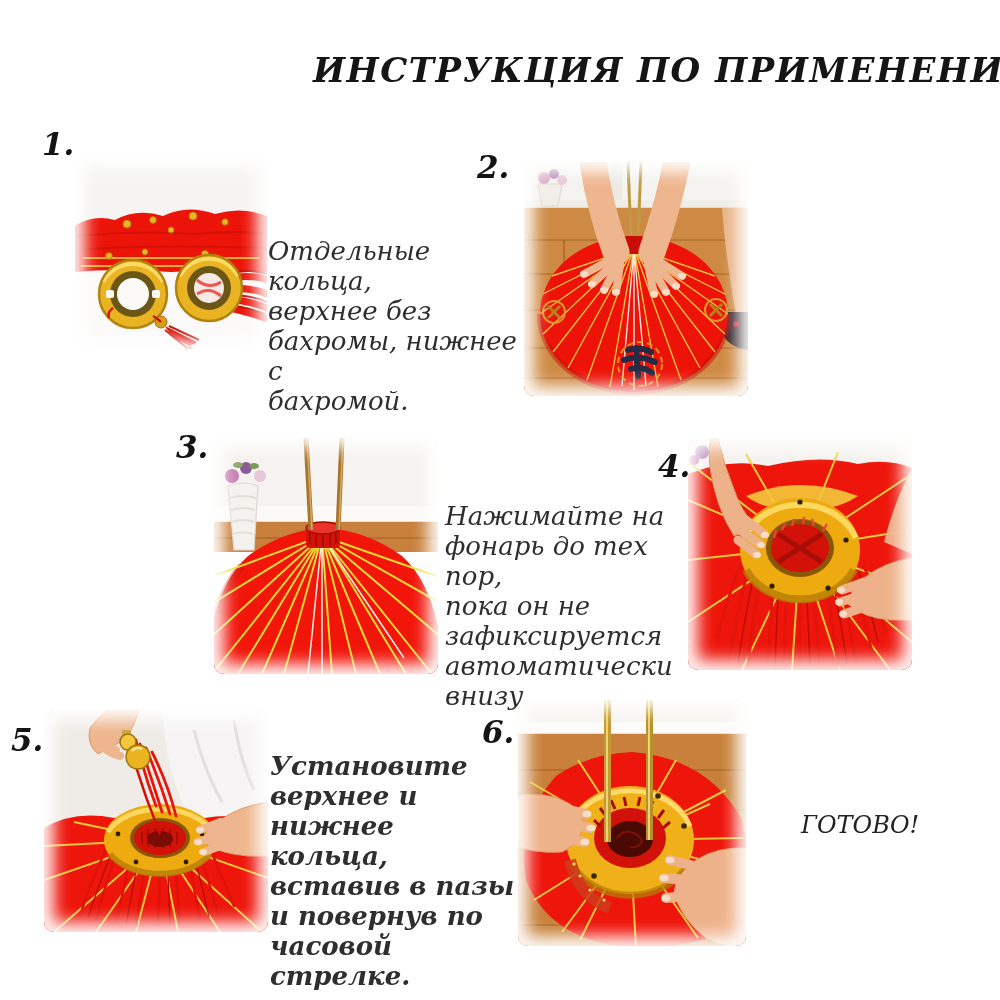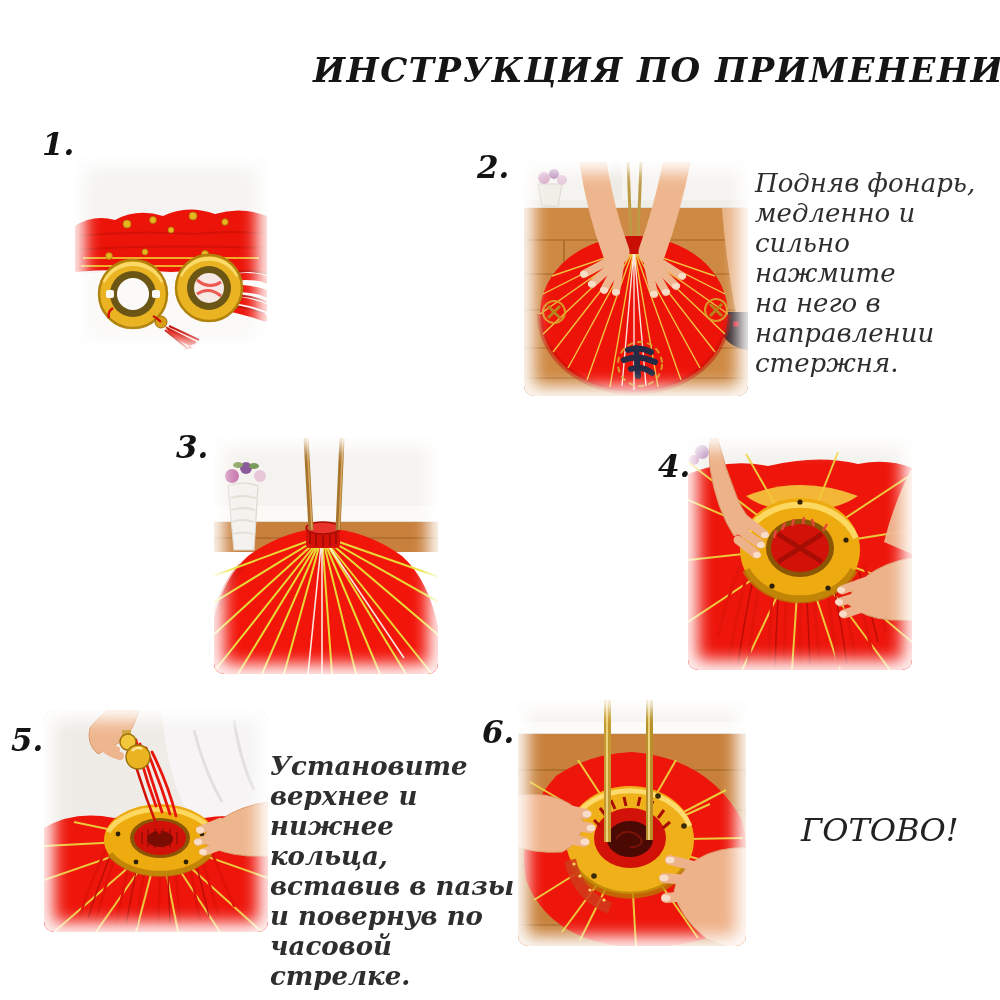--- a/index.html
+++ b/index.html
@@ -3,21 +3,21 @@
 <meta charset="utf-8">
 <style>
   html,body{margin:0;padding:0;background:#fff;}
   .canvas{position:relative;width:1000px;height:1000px;background:#ffffff;overflow:hidden;
           font-family:"DejaVu Serif","Liberation Serif",serif;}
   .title{position:absolute;left:313px;top:50px;font-size:34px;font-weight:bold;font-style:italic;
          color:#151515;letter-spacing:1.5px;white-space:nowrap;}
   .stepnum{position:absolute;font-size:31px;font-weight:bold;font-style:italic;color:#141414;}
   .caption{position:absolute;font-size:26px;font-style:italic;color:#2e2e2e;line-height:30px;
            white-space:pre-line;}
-  .done{position:absolute;left:801px;top:811px;font-size:32px;font-style:italic;color:#222;}
+  .done{position:absolute;left:801px;top:811px;font-size:24px;font-style:italic;color:#222;}
   .photo{position:absolute;border-radius:10px;overflow:hidden;}
   .photo svg{display:block;width:100%;height:100%;}
   .photo .vig{position:absolute;inset:0;border-radius:10px;pointer-events:none;
               box-shadow:inset 0 0 16px 10px rgba(255,255,255,0.95);}
   #p1{left:75px;top:158px;width:192px;height:192px;}
   #p2{left:524px;top:162px;width:224px;height:234px;}
   #p3{left:214px;top:438px;width:224px;height:236px;}
   #p4{left:688px;top:438px;width:224px;height:232px;}
   #p5{left:44px;top:710px;width:224px;height:222px;}
   #p6{left:518px;top:700px;width:228px;height:246px;}
@@ -75,20 +75,24 @@
         <circle cx="134" cy="130" r="33" fill="#e9b322"></circle>
         <path d="M105,118 A33,33 0 0 1 163,118" stroke="#ffe37a" stroke-width="4" fill="none" opacity="0.8"></path>
         <circle cx="134" cy="130" r="33" fill="none" stroke="#b0820c" stroke-width="2.5"></circle>
         <circle cx="134" cy="130" r="22" fill="#6b5616"></circle>
         <circle cx="134" cy="130" r="15" fill="#f6e9e6"></circle>
         <path d="M122,122 Q134,132 146,124 M122,136 Q134,128 146,138" stroke="#e8352a" stroke-width="3" fill="none" opacity="0.8"></path>
       </g>
     </svg>
     <div class="vig"></div>
   </div>
+  <div class="caption" id="c1">Отдельные кольца,
+верхнее без
+бахромы, нижнее с
+бахромой.</div>
 
   <div class="stepnum" id="n2">2.</div>
   <div class="photo" id="p2">
     <svg viewBox="0 0 224 234">
       <rect width="224" height="48" fill="#f5f3ef"></rect>
       <rect x="86" width="12" height="42" fill="#eceae3"></rect>
       <rect y="38" width="224" height="8" fill="#efede7"></rect>
       <line x1="0" y1="46" x2="224" y2="46" stroke="#d8d4ca" stroke-width="1.5"></line>
       <path d="M14,22 L38,22 L34,44 L18,44 Z" fill="#f1eee8" stroke="#ddd8ce" stroke-width="1"></path>
       <circle cx="20" cy="16" r="6" fill="#d8a8c8"></circle>
@@ -138,26 +142,20 @@
           <ellipse cx="80" cy="128" rx="4" ry="3"></ellipse>
           <ellipse cx="92" cy="130" rx="4" ry="3"></ellipse>
         <ellipse cx="158" cy="114" rx="4" ry="3"></ellipse>
           <ellipse cx="152" cy="124" rx="4" ry="3"></ellipse>
           <ellipse cx="142" cy="130" rx="4" ry="3"></ellipse>
           <ellipse cx="130" cy="132" rx="4" ry="3"></ellipse>
       </g>
     </svg>
     <div class="vig"></div>
   </div>
-  <div class="caption" id="c2">Подняв фонарь,
-медленно и
-сильно нажмите
-на него в
-направлении
-стержня.</div>
 
   <div class="stepnum" id="n3">3.</div>
   <div class="photo" id="p3">
     <svg viewBox="0 0 224 236">
       <rect width="224" height="88" fill="#f5f3ef"></rect>
       <rect y="68" width="224" height="16" fill="#fbfaf7"></rect>
       <line x1="0" y1="84" x2="224" y2="84" stroke="#d8d4cb" stroke-width="1.5"></line>
       <rect y="84" width="224" height="30" fill="#c9803d"></rect>
       <path d="M0,100 H224" stroke="#ab6a2a" stroke-width="1.5"></path>
 
@@ -178,20 +176,26 @@
       <ellipse cx="109" cy="90" rx="17" ry="6" fill="#e8342a" stroke="#a80d05" stroke-width="1.5"></ellipse>
       <path d="M96,94 V106 M102,96 V108 M109,97 V109 M116,96 V108 M122,94 V106" stroke="#a80d05" stroke-width="2"></path>
 
       <path d="M92,0 L97,92" stroke="#a8732e" stroke-width="5"></path>
       <path d="M93,0 L98,92" stroke="#d8a95e" stroke-width="1.5"></path>
       <path d="M128,0 L124,92" stroke="#a8732e" stroke-width="5"></path>
       <path d="M129,0 L125,92" stroke="#d8a95e" stroke-width="1.5"></path>
     </svg>
     <div class="vig"></div>
   </div>
+  <div class="caption" id="c3">Нажимайте на
+фонарь до тех пор,
+пока он не
+зафиксируется
+автоматически
+внизу.</div>
 
   <div class="stepnum" id="n4">4.</div>
   <div class="photo" id="p4">
     <svg viewBox="0 0 224 232">
       <rect width="224" height="30" fill="#f4f2ee"></rect>
       <circle cx="14" cy="14" r="7" fill="#b88ab8"></circle>
         <circle cx="26" cy="10" r="5" fill="#7a9a5a"></circle>
         <circle cx="6" cy="22" r="5" fill="#c87ab0"></circle>
       <path d="M0,36 Q40,20 80,28 Q130,16 170,26 Q200,20 224,30 L224,232 L0,232 Z" fill="#ee150b"></path>
       <path d="M112,110 L0,24 M112,110 L58,16 M112,110 L150,14 M112,110 L224,36 M112,110 L224,92 M112,110 L224,150 M112,110 L202,232 M112,110 L152,232 M112,110 L104,232 M112,110 L54,232 M112,110 L0,184 M112,110 L0,122 M112,110 L0,62 M112,110 L224,204" stroke="#ecd23e" stroke-width="2" opacity="0.95"></path>

